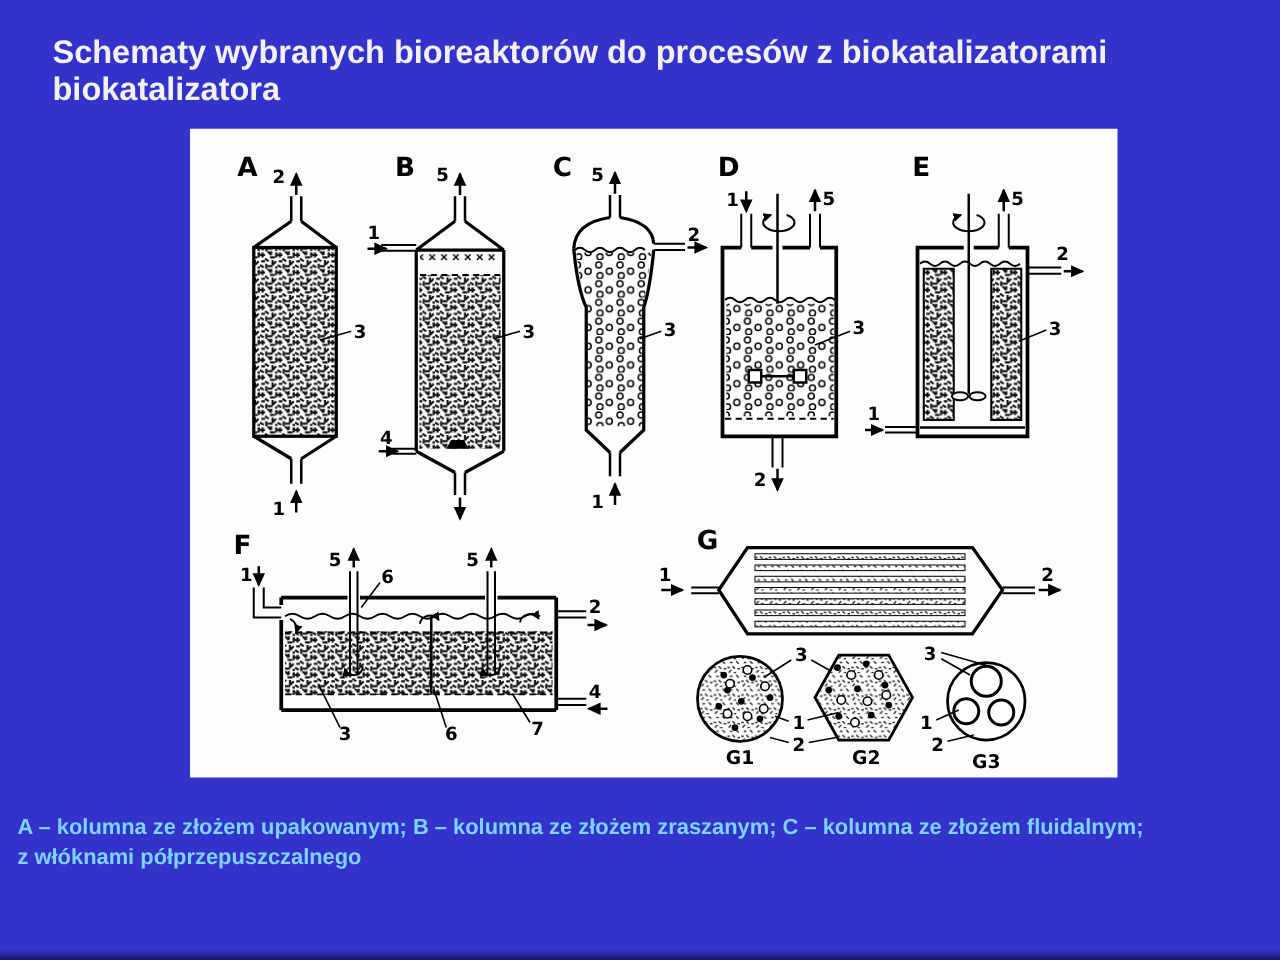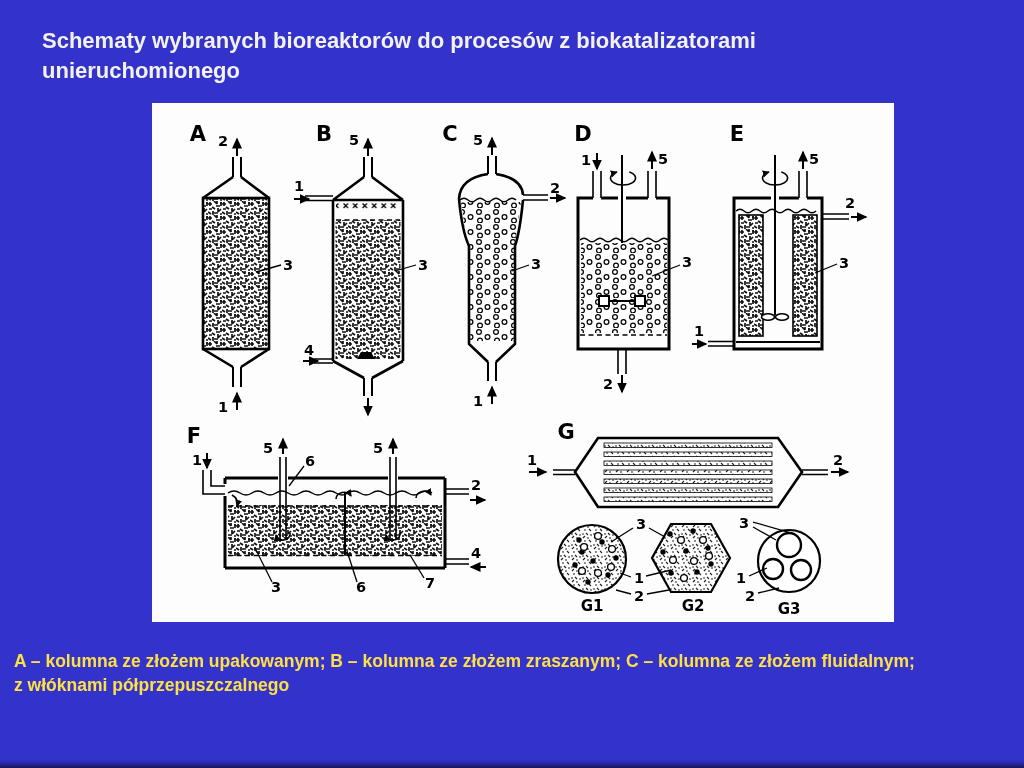--- a/index.html
+++ b/index.html
@@ -3,29 +3,29 @@
 <meta charset="utf-8">
 <style>
   html,body{margin:0;padding:0}
   body{
     width:1024px;height:768px;position:relative;overflow:hidden;
     background:#3333cc;
     font-family:"Liberation Sans",sans-serif;
   }
   .title{
     position:absolute;left:42px;top:26px;
-    color:#f2f1ec;font-weight:bold;font-size:22px;line-height:30px;
+    color:#f2f1ec;font-weight:bold;font-size:26px;line-height:30px;
   }
   .panel{
     position:absolute;left:152px;top:103px;width:742px;height:519px;
     background:#fdfdfd;
   }
   .caption{
     position:absolute;left:14px;top:649px;right:8px;
-    color:#fde047;font-weight:bold;font-size:17.5px;line-height:24px;
+    color:#7dd3fc;font-weight:bold;font-size:17.5px;line-height:24px;
   }
   .strip{
     position:absolute;left:0;bottom:0;width:1024px;height:9px;
     background:linear-gradient(180deg,#3333cc 0%,#2a2aa8 45%,#16165e 100%);
   }
   svg text{font-family:"DejaVu Sans",sans-serif;font-weight:700;fill:#000;text-anchor:middle}
   svg .lt{font-size:21px}
   svg .num{font-size:14.5px}
   svg .sub{font-size:15px}
   svg .w3{stroke:#000;stroke-width:3;fill:none}
@@ -35,21 +35,21 @@
   svg .thin{stroke:#000;stroke-width:1.3;fill:none}
   svg .arrow{stroke:#000;stroke-width:2;fill:none}
   svg .wave{stroke:#000;stroke-width:1.5;fill:none}
   svg .dash{stroke:#000;stroke-width:1.5;fill:none;stroke-dasharray:5 3.5}
 </style>
 </head>
 <body>
 
 <div class="title">
   <div>Schematy wybranych bioreaktorów do procesów z biokatalizatorami</div>
-  <div>unieruchomionego</div>
+  <div>biokatalizatora</div>
 </div>
 
 <div class="panel">
 <svg viewBox="0 0 742 519" width="742" height="519">
   <defs>
     <marker id="ah" markerUnits="userSpaceOnUse" markerWidth="12" markerHeight="11" refX="9.5" refY="5.5" orient="auto">
       <path d="M0,0.5 L11,5.5 L0,10.5 Z" fill="#000"></path>
     </marker>
     <marker id="ah2" markerUnits="userSpaceOnUse" markerWidth="8" markerHeight="8" refX="6" refY="3.5" orient="auto">
       <path d="M0,0 L7,3.5 L0,7 Z" fill="#000"></path>

